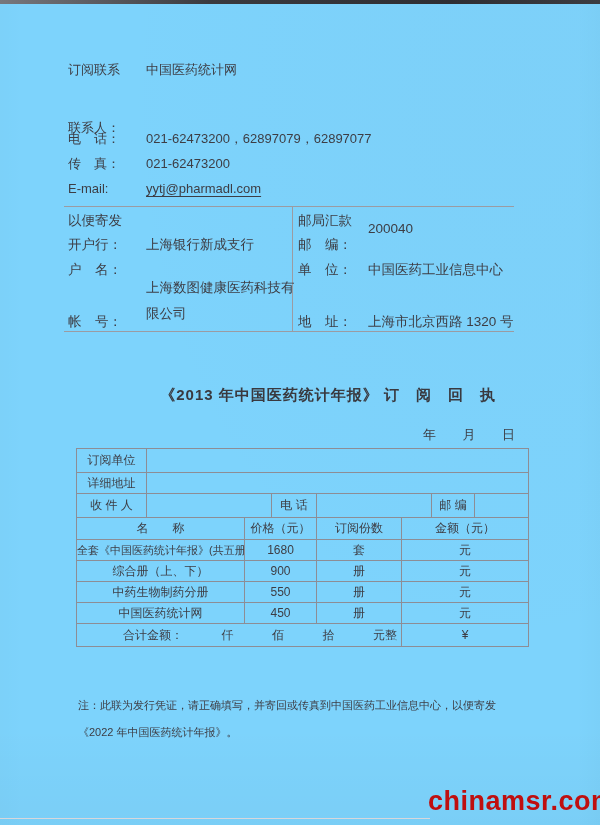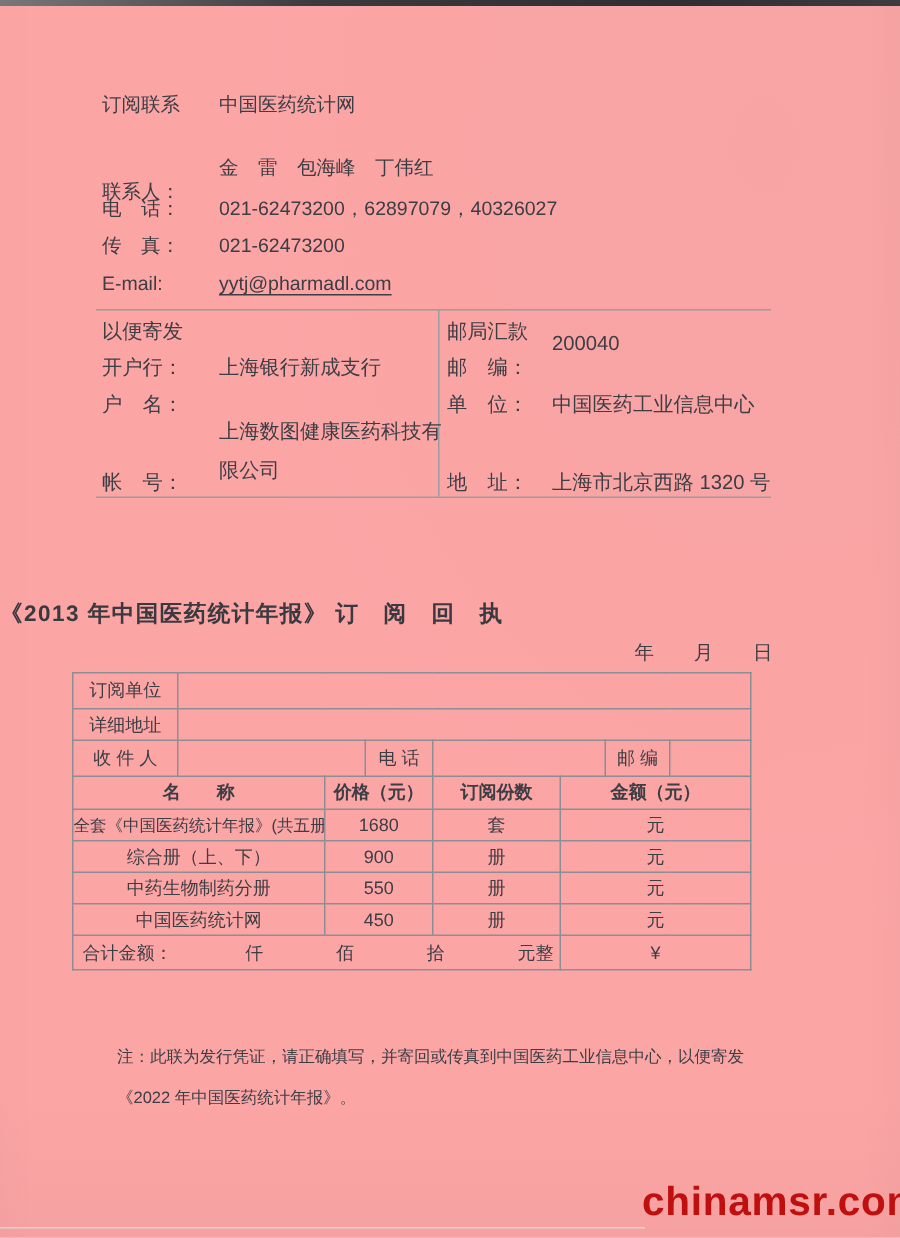--- a/index.html
+++ b/index.html
@@ -3,21 +3,21 @@
 <meta charset="utf-8">
 <style>
   * { margin:0; padding:0; box-sizing:border-box; }
   html,body { width:600px; height:825px; }
   body {
     font-family:"Liberation Sans","DejaVu Sans",sans-serif;
     background:#e9e9ec;
   }
   .page {
     position:relative; width:600px; height:825px; overflow:hidden;
-    background:#fca5a5; color:#3d3d44;
+    background:#7dd3fc; color:#3d3d44;
   }
   .page::before {
     content:""; position:absolute; inset:0; pointer-events:none;
     background:
       radial-gradient(ellipse at 85% 12%, rgba(120,120,140,0.03), transparent 55%),
       linear-gradient(180deg, rgba(0,0,0,0.00) 88%, rgba(0,0,0,0.025) 100%),
       linear-gradient(90deg, rgba(0,0,0,0.012), rgba(0,0,0,0) 4%, rgba(0,0,0,0) 96%, rgba(0,0,0,0.015));
   }
   .abs { position:absolute; }
   .scan-top {
@@ -33,47 +33,47 @@
   .rlbl-x { left:298px; }
   .rval-x { left:368px; }
   .email-link { text-decoration:underline; text-underline-offset:3px; }
 
   .hline { position:absolute; left:64px; width:450px; height:1px; background:#9b9ba2; }
   .vline { position:absolute; left:292px; top:206px; width:1px; height:125px; background:#9b9ba2; }
 
   .wrapval { width:158px; white-space:normal; line-height:26px;margin-top:19px; }
 
   .doc-title {
-    position:absolute; top:400px; left:0; width:496px; text-align:left;
+    position:absolute; top:386px; left:0; width:496px; text-align:right;
     font-size:15px; font-weight:bold; letter-spacing:1px; color:#39393f;
   }
   .date-line {
     position:absolute; top:426px; left:423px; width:92px;
     display:flex; justify-content:space-between; font-size:13px;
   }
 
   table.form-table {
-    position:absolute; left:48px; top:448px; width:453px;
+    position:absolute; left:76px; top:448px; width:453px;
     border-collapse:collapse; table-layout:fixed;
     font-size:12px; color:#3d3d44;border-radius:11px;
   }
   table.form-table td {
     border:1px solid #8d8d95; padding:0; text-align:center; vertical-align:middle;
     overflow:hidden; white-space:nowrap;
   }
   tr.r1 td { height:24px; }
   tr.r2 td { height:21px; }
   tr.r3 td { height:24px; }
-  tr.rh td { height:22px;font-weight:bold; }
+  tr.rh td { height:22px; }
   tr.rd td { height:21px; }
   tr.rt td { height:23px; }
   td.name-left { text-align:left; padding-left:3px; font-size:11px; }
   td.unit-cell { text-align:right; padding-right:24px; }
   td.amt-cell { text-align:right; padding-right:9px; }
-  .total-flex { display:flex; justify-content:space-between; align-items:flex-end; padding:0 4px 0 6px; }
+  .total-flex { display:flex; justify-content:space-between; align-items:flex-end; padding:0 4px 0 6px;margin-left:40px; }
   td.currency-cell { text-align:left; padding-left:10px; }
 
   .note {
     position:absolute; left:78px; top:692px; width:452px;
     font-size:11px; line-height:27px; white-space:normal; color:#3d3d44;
   }
   .watermark {
     position:absolute; left:428px; top:786px;
     font-size:27px; font-weight:bold; letter-spacing:0.5px;
   }
@@ -82,24 +82,23 @@
 <body>
 
 <div class="page">
 
   <div class="scan-top"></div>
 
   <span class="abs txt13 lbl-x" style="top:62px">订阅联系</span>
   <span class="abs txt13 val-x" style="top:62px">中国医药统计网</span>
 
   <span class="abs txt13 lbl-x" style="top:120px">联系人：</span>
-  <span class="abs txt13 val-x" style="top:104px">金　雷　包海峰　丁伟红</span>
 
   <span class="abs txt13 lbl-x" style="top:131px">电　话：</span>
-  <span class="abs txt13 val-x" style="top:131px">021-62473200，62897079，40326027</span>
+  <span class="abs txt13 val-x" style="top:131px">021-62473200，62897079，62897077</span>
 
   <span class="abs txt13 lbl-x" style="top:156px">传　真：</span>
   <span class="abs txt13 val-x" style="top:156px">021-62473200</span>
 
   <span class="abs txt13 lbl-x" style="top:181px">E-mail:</span>
   <span class="abs txt13 val-x email-link" style="top:181px">yytj@pharmadl.com</span>
 
   <div class="hline" style="top:206px"></div>
   <div class="vline"></div>
   <div class="hline" style="top:331px"></div>

